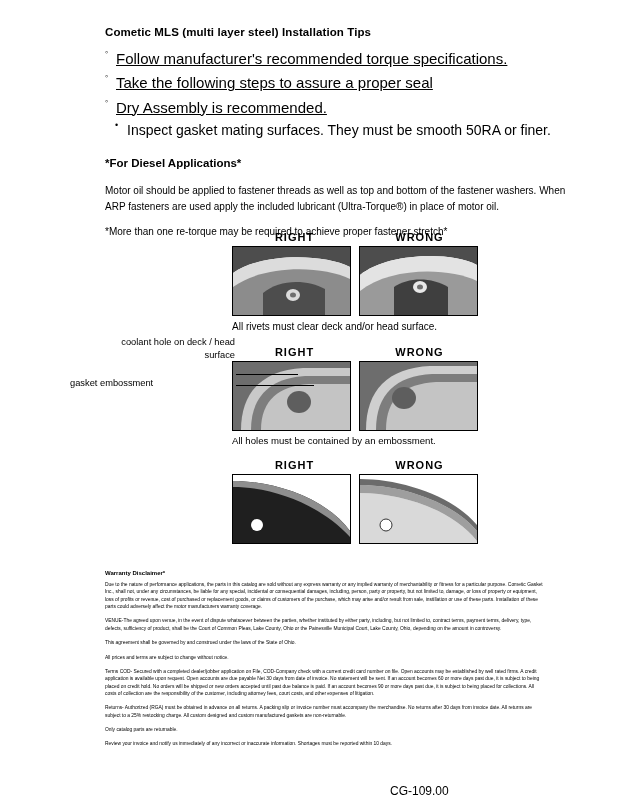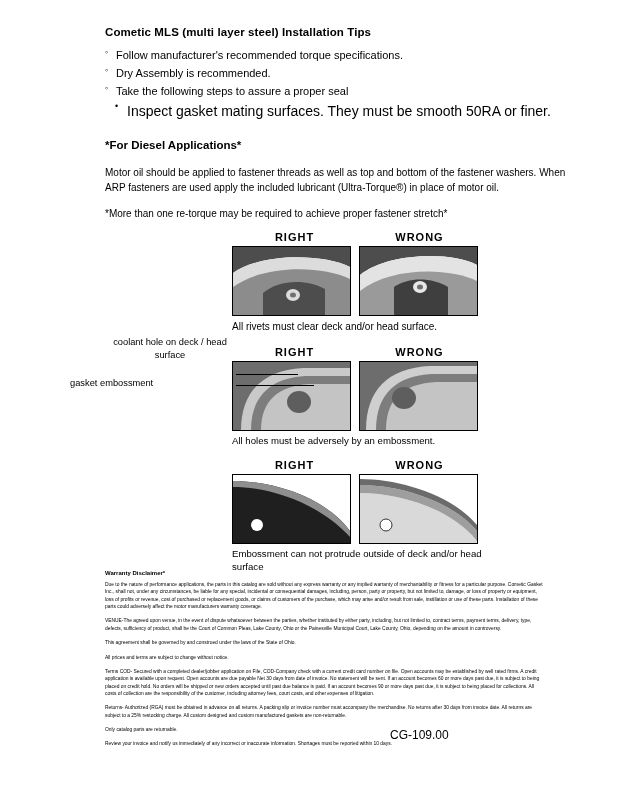--- a/index.html
+++ b/index.html
@@ -32,25 +32,26 @@
     font-weight: bold;
     margin: 0 0 9px 0;
     letter-spacing: 0.1px;
   }
   ul.bullets {
     list-style: none;
     margin: 0;
     padding: 0;
   }
   ul.bullets > li {
-    font-size: 11px;
+    font-size: 15px;
     line-height: 1.55;
     position: relative;
     padding-left: 11px;
     margin-bottom: 1px;
+    text-decoration: underline;
   }
   ul.bullets > li::before {
     content: "\25E6";
     position: absolute;
     left: 0;
     top: -1px;
     font-size: 9px;
   }
   ul.subbullets {
     list-style: none;
@@ -125,21 +126,21 @@
   .figcap.big {
     font-size: 9.6px;
   }
 
   
   .callouts {
     position: absolute;
     left: 105px;
     top: 336px;
     width: 130px;
-    text-align: center;
+    text-align: right;
     font-size: 9.3px;
     line-height: 1.4;
   }
   .callout-2 {
     position: absolute;
     left: 70px;
     top: 378px;
     width: 165px;
     text-align: left;
     font-size: 9.3px;
@@ -164,37 +165,37 @@
   }
   .warranty p {
     font-size: 4.9px;
     line-height: 1.5;
     margin: 0 0 7px 0;
     text-align: left;
   }
   .docnum {
     position: absolute;
     left: 390px;
-    top: 728px;
+    top: 784px;
     font-size: 12px;
   }
 </style>
 </head>
 <body>
 
 <div class="page">
 
   <div class="content">
 
     <h1 class="title">Cometic MLS (multi layer steel) Installation Tips</h1>
 
     <ul class="bullets">
       <li>Follow manufacturer's recommended torque specifications.</li>
+      <li>Take the following steps to assure a proper seal</li>
       <li>Dry Assembly is recommended.</li>
-      <li>Take the following steps to assure a proper seal</li>
     </ul>
     <ul class="subbullets">
       <li>Inspect gasket mating surfaces.  They must be smooth 50RA or finer.</li>
     </ul>
 
     <h2 class="subtitle">*For Diesel Applications*</h2>
     <p class="para">Motor oil should be applied to fastener threads as well as top and bottom of the fastener washers.  When ARP fasteners are used apply the included lubricant (Ultra-Torque®) in place of motor oil.</p>
     <p class="para tight">*More than one re-torque may be required to achieve proper fastener stretch*</p>
   </div>
 
@@ -250,21 +251,21 @@
         <div class="figbox">
           <svg width="117" height="68" viewBox="0 0 117 68">
             <rect x="0" y="0" width="117" height="68" fill="#6d6d6d"></rect>
             <path d="M6,68 C6,28 28,6 70,4 L117,4 L117,68 Z" fill="#cfcfcf"></path>
             <path d="M16,68 C16,32 36,14 72,12 L117,12 L117,68 Z" fill="#7d7d7d"></path>
             <path d="M26,68 C26,36 44,22 76,20 L117,20 L117,68 Z" fill="#c4c4c4"></path>
             <ellipse cx="44" cy="36" rx="12" ry="11" fill="#5e5e5e"></ellipse>
           </svg>
         </div>
       </div>
-      <div class="figcap big">All holes must be adversely by an embossment.</div>
+      <div class="figcap big">All holes must be contained by an embossment.</div>
     </div>
 
     <div class="figrow">
       <div class="figlabels">
         <span class="l">RIGHT</span>
         <span class="l">WRONG</span>
       </div>
       <div class="figpair">
         <div class="figbox">
           <svg width="117" height="68" viewBox="0 0 117 68">
@@ -277,21 +278,20 @@
         <div class="figbox">
           <svg width="117" height="68" viewBox="0 0 117 68">
             <rect x="0" y="0" width="117" height="68" fill="#ffffff"></rect>
             <path d="M0,18 C40,18 92,34 117,66 L117,68 L0,68 Z" fill="#d9d9d9"></path>
             <path d="M0,18 C40,18 92,34 117,66 L117,56 C92,26 40,10 0,10 Z" fill="#9e9e9e"></path>
             <path d="M0,10 C40,10 92,26 117,56 L117,50 C92,20 40,4 0,4 Z" fill="#6b6b6b"></path>
             <circle cx="26" cy="50" r="6" fill="#ffffff" stroke="#333" stroke-width="1"></circle>
           </svg>
         </div>
       </div>
-      <div class="figcap big">Embossment can not protrude outside of deck and/or head surface</div>
     </div>
   </div>
 
   <div class="callouts">coolant hole on deck / head surface</div>
   <div class="callout-2">gasket embossment</div>
   <div class="leader" style="left:236px; top:374px; width:62px;"></div>
   <div class="leader" style="left:236px; top:385px; width:78px;"></div>
 
   <div class="warranty">
     <h3>Warranty Disclaimer*</h3>

